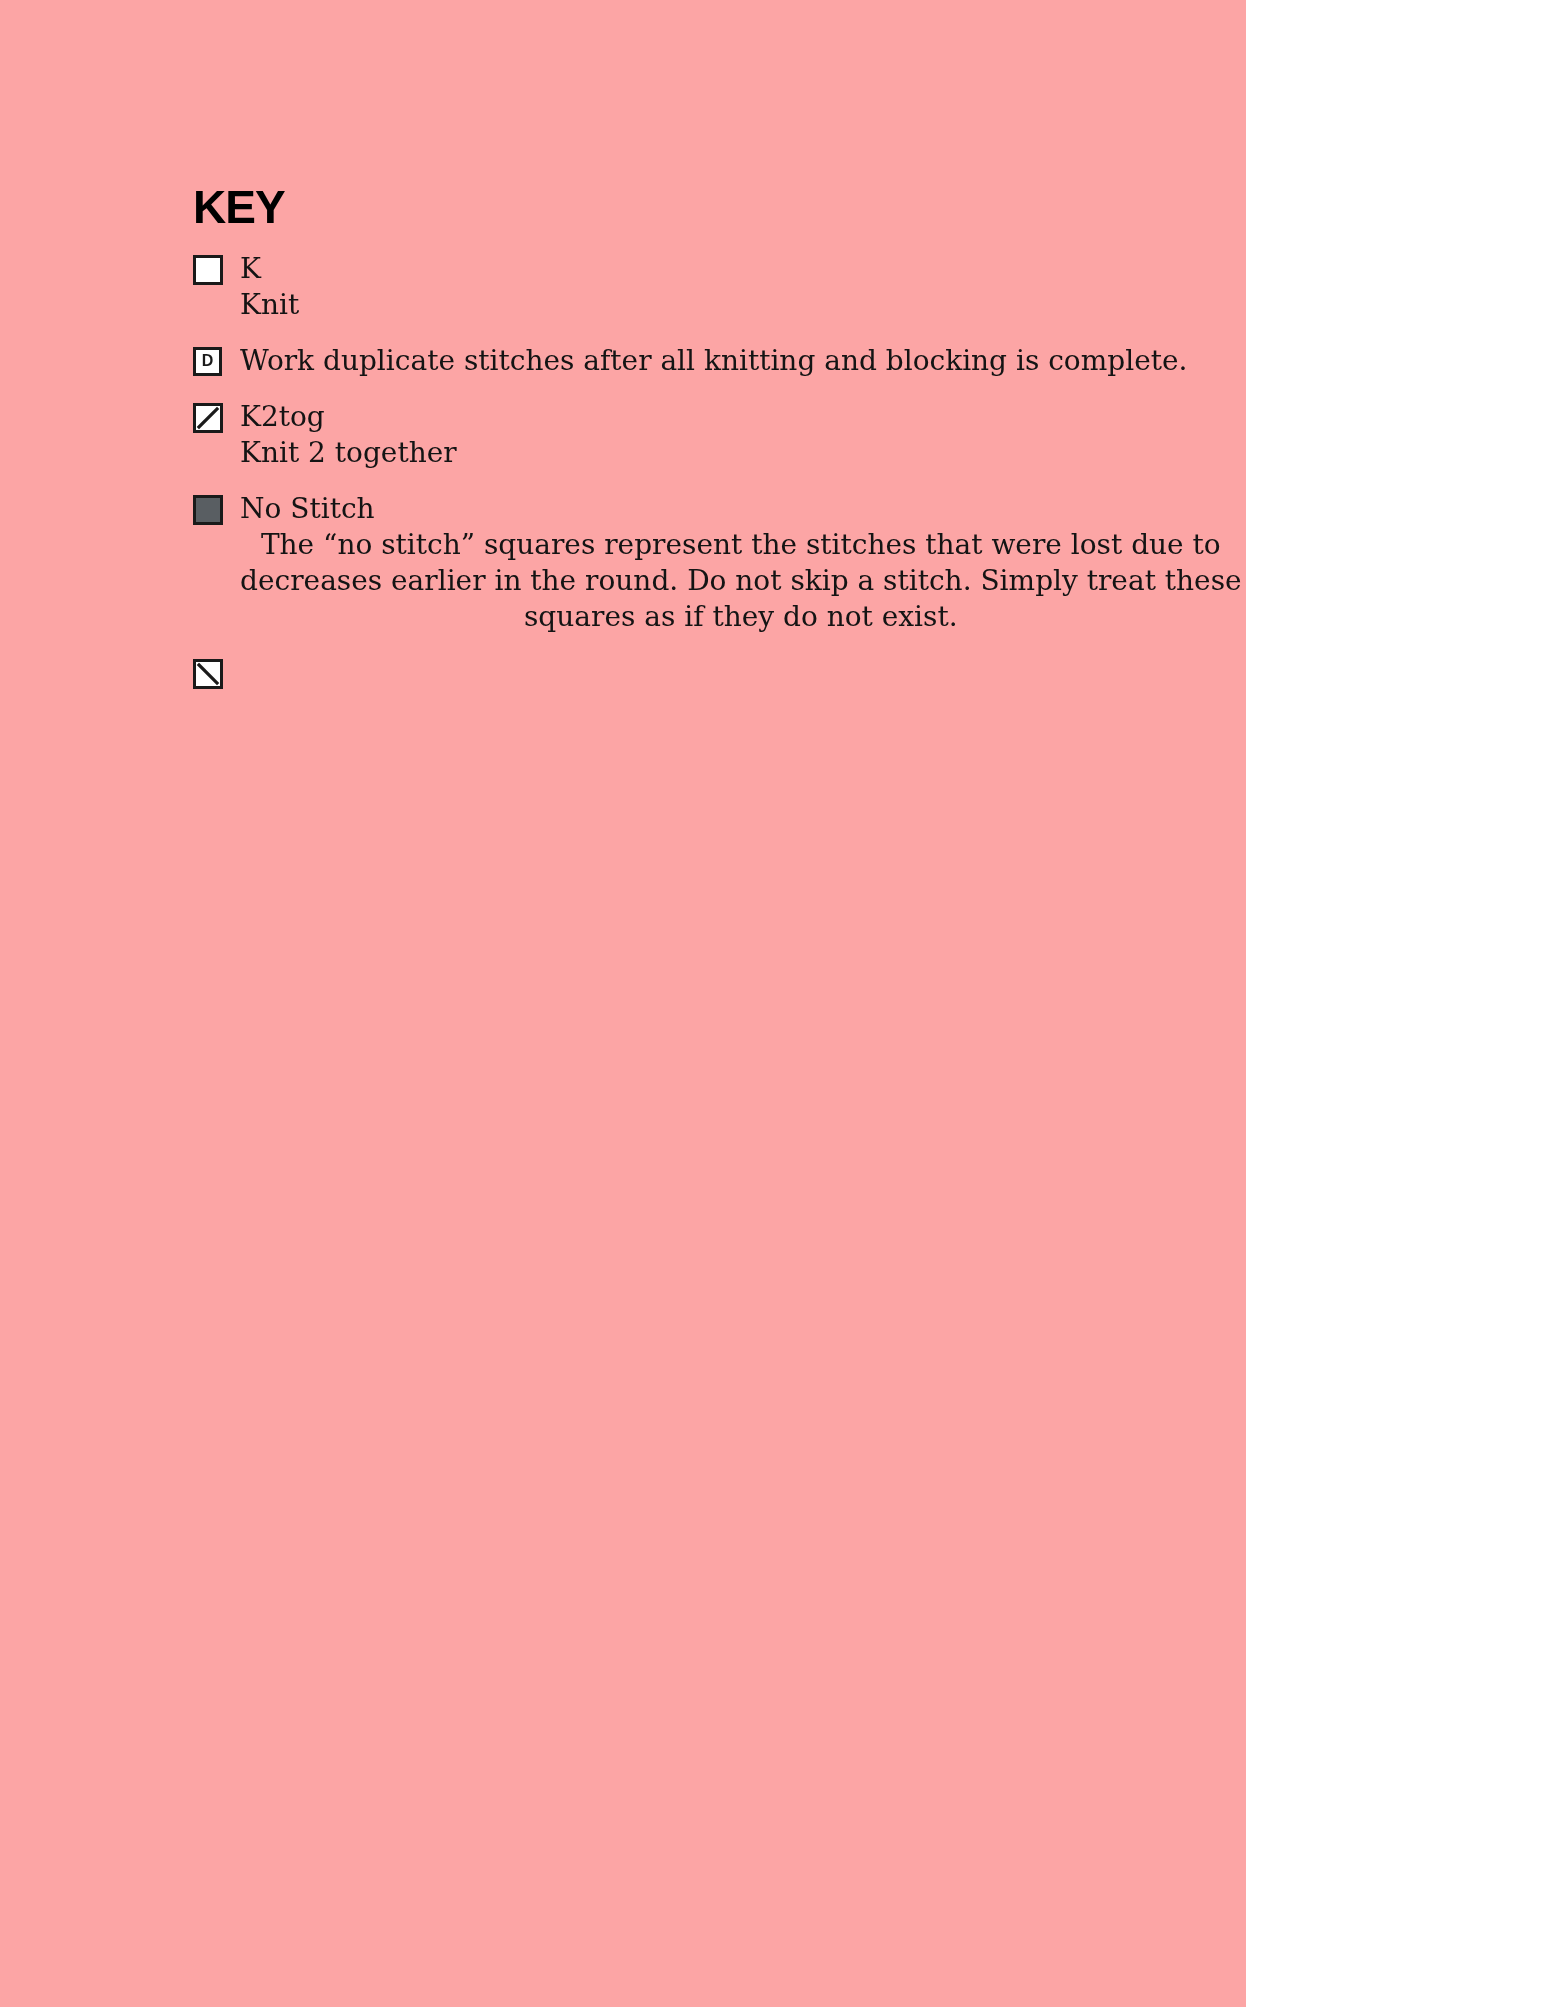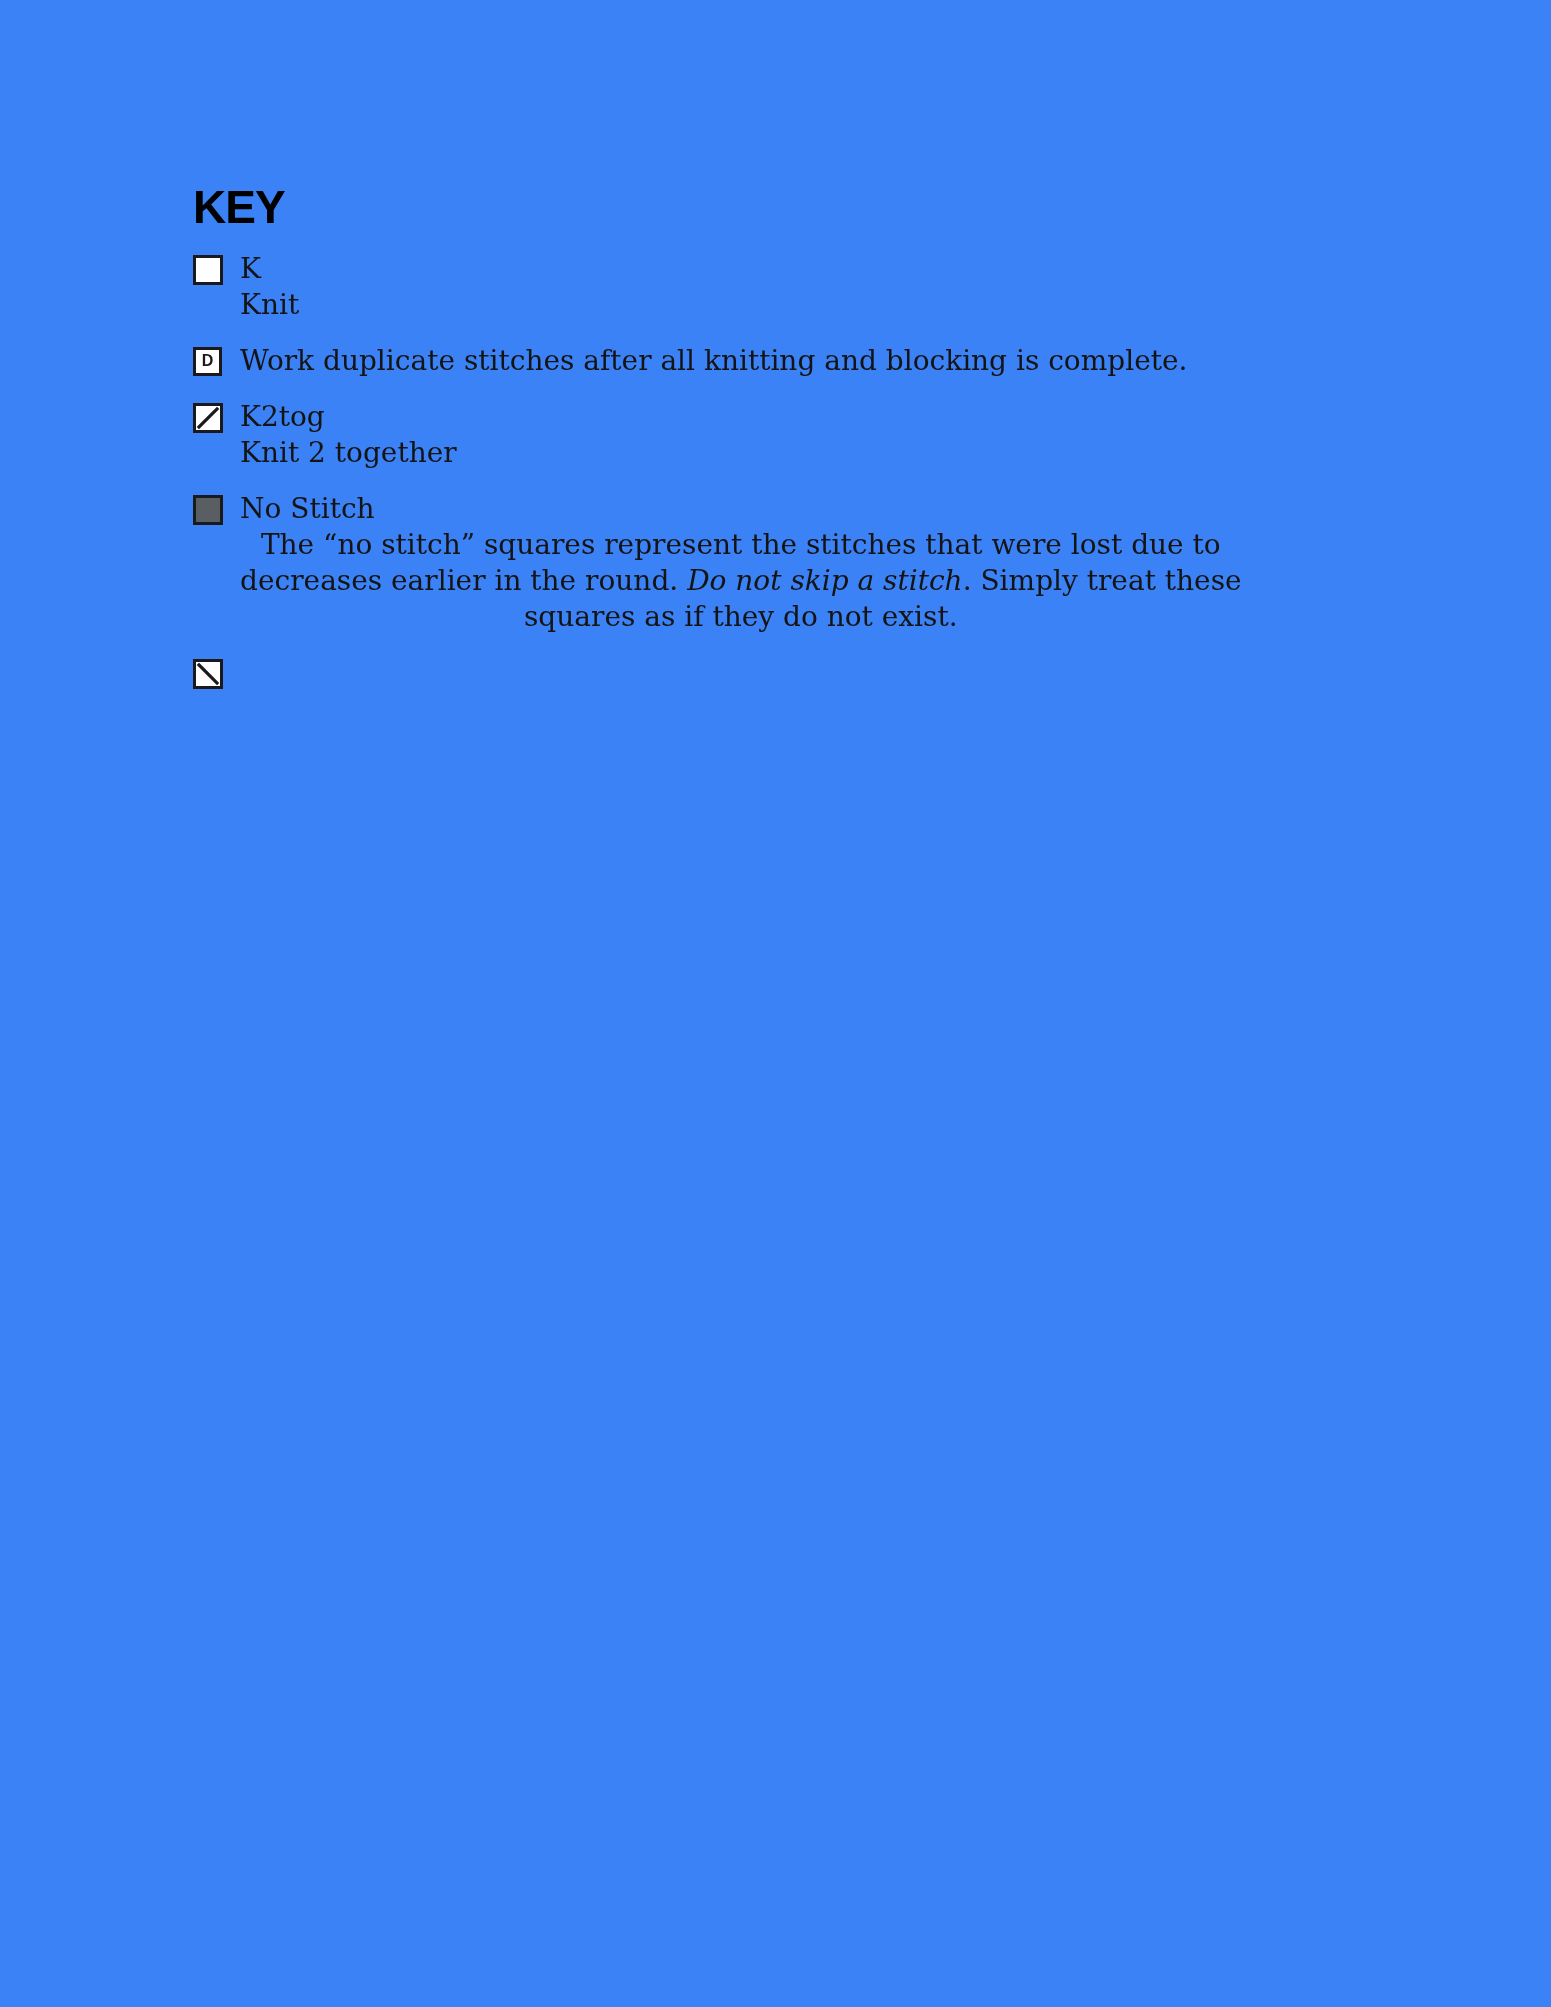--- a/index.html
+++ b/index.html
@@ -2,23 +2,23 @@
 <html><head>
 <meta charset="utf-8">
 <style>
   html, body {
     margin: 0;
     padding: 0;
     background: #ffffff;
   }
   .page {
     position: relative;
-    width: 1551px;
+    width: 1246px;
     height: 2007px;
-    background: #3b82f6;
+    background: #fca5a5;
     overflow: hidden;
     font-family: "DejaVu Serif", serif;
     color: #141414;
   }
   .content {
     position: absolute;
     left: 193px;
     top: 183px;
     width: 1180px;
   }
@@ -70,21 +70,20 @@
   }
   .txt {
     font-size: 28px;
     line-height: 36px;
   }
   .desc-line {
     white-space: nowrap;
     text-align: center;
   }
   .it {
-    font-style: italic;
   }
 </style>
 </head>
 <body>
 
 <div class="page">
   <div class="content">
     <h1 class="title">KEY</h1>
     <div>
         <div class="entry">

